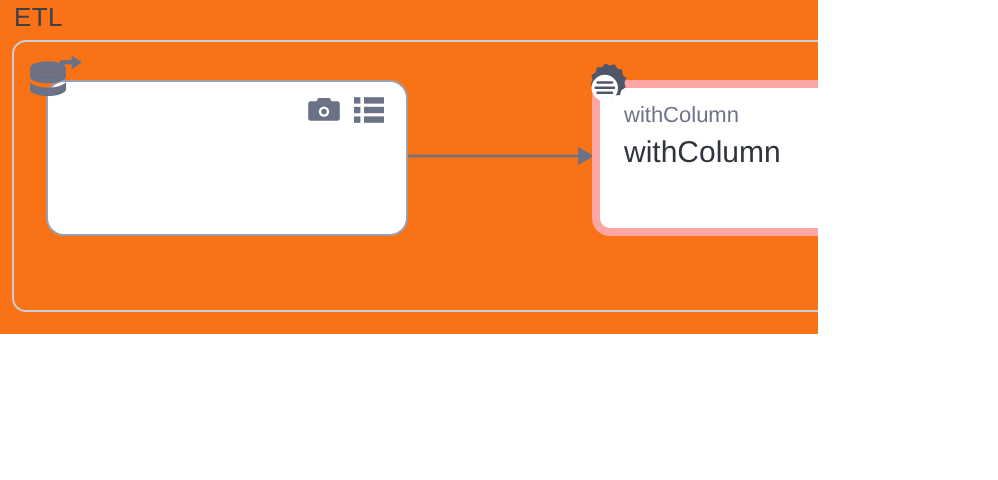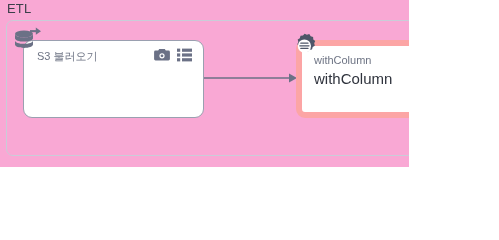--- a/index.html
+++ b/index.html
@@ -8,21 +8,21 @@
     background: #ffffff;
   }
   body {
     font-family: "Liberation Sans", "DejaVu Sans", sans-serif;
     -webkit-font-smoothing: antialiased;
   }
   #canvas {
     position: relative;
     width: 409px;
     height: 167px;
-    background: #f9a8d4;
+    background: #f97316;
     overflow: hidden;
   }
 
   
   .group-label {
     position: absolute;
     left: 7px;
     top: 1px;
     font-size: 13px;
     line-height: 16px;
@@ -48,21 +48,21 @@
   .node {
     position: absolute;
     box-sizing: border-box;
     border-radius: 9px;
     background: #ffffff;
   }
   .node.plain {
     border: 1px solid #9aa0b0;
   }
   .node.selected {
-    border: 6px solid #fca5a5;
+    border: 4px solid #fca5a5;
   }
 
   .node-subtitle {
     position: absolute;
     left: 13px;
     top: 8px;
     font-size: 11px;
     line-height: 14px;
     color: #6e7484;
     white-space: nowrap;
@@ -152,21 +152,20 @@
           <path d="M2 7 v4.2 c0 1.9 4 3.4 9 3.4 s9 -1.5 9 -3.4 V7 c0 1.9 -4 3.4 -9 3.4 S2 8.9 2 7 z"></path>
           <path d="M2 13.4 v4.2 c0 1.9 4 3.4 9 3.4 s9 -1.5 9 -3.4 v-4.2 c0 1.9 -4 3.4 -9 3.4 s-9 -1.5 -9 -3.4 z"></path>
         </g>
         <g fill="#6b7186">
           <rect x="17" y="3.1" width="7.5" height="2.1"></rect>
           <path d="M22.8 0.6 L28 4.15 L22.8 7.7 Z"></path>
         </g>
       </svg>
     </span>
 
-    <span class="node-subtitle">S3 불러오기</span>
 
 
     <div class="node-tools">
       <span class="tool-icon">
         <svg width="16" height="14" viewBox="0 0 16 14" xmlns="http://www.w3.org/2000/svg">
           <path d="M5.2 1 h5.6 l1 1.6 h2.7 a1.4 1.4 0 0 1 1.4 1.4 v7 a1.4 1.4 0 0 1 -1.4 1.4 h-13 a1.4 1.4 0 0 1 -1.4 -1.4 v-7 a1.4 1.4 0 0 1 1.4 -1.4 h2.7 z" fill="#6b7186"></path>
           <circle cx="8" cy="7.8" r="2.6" fill="#ffffff"></circle>
           <circle cx="8" cy="7.8" r="1.4" fill="#6b7186"></circle>
         </svg>
       </span>

